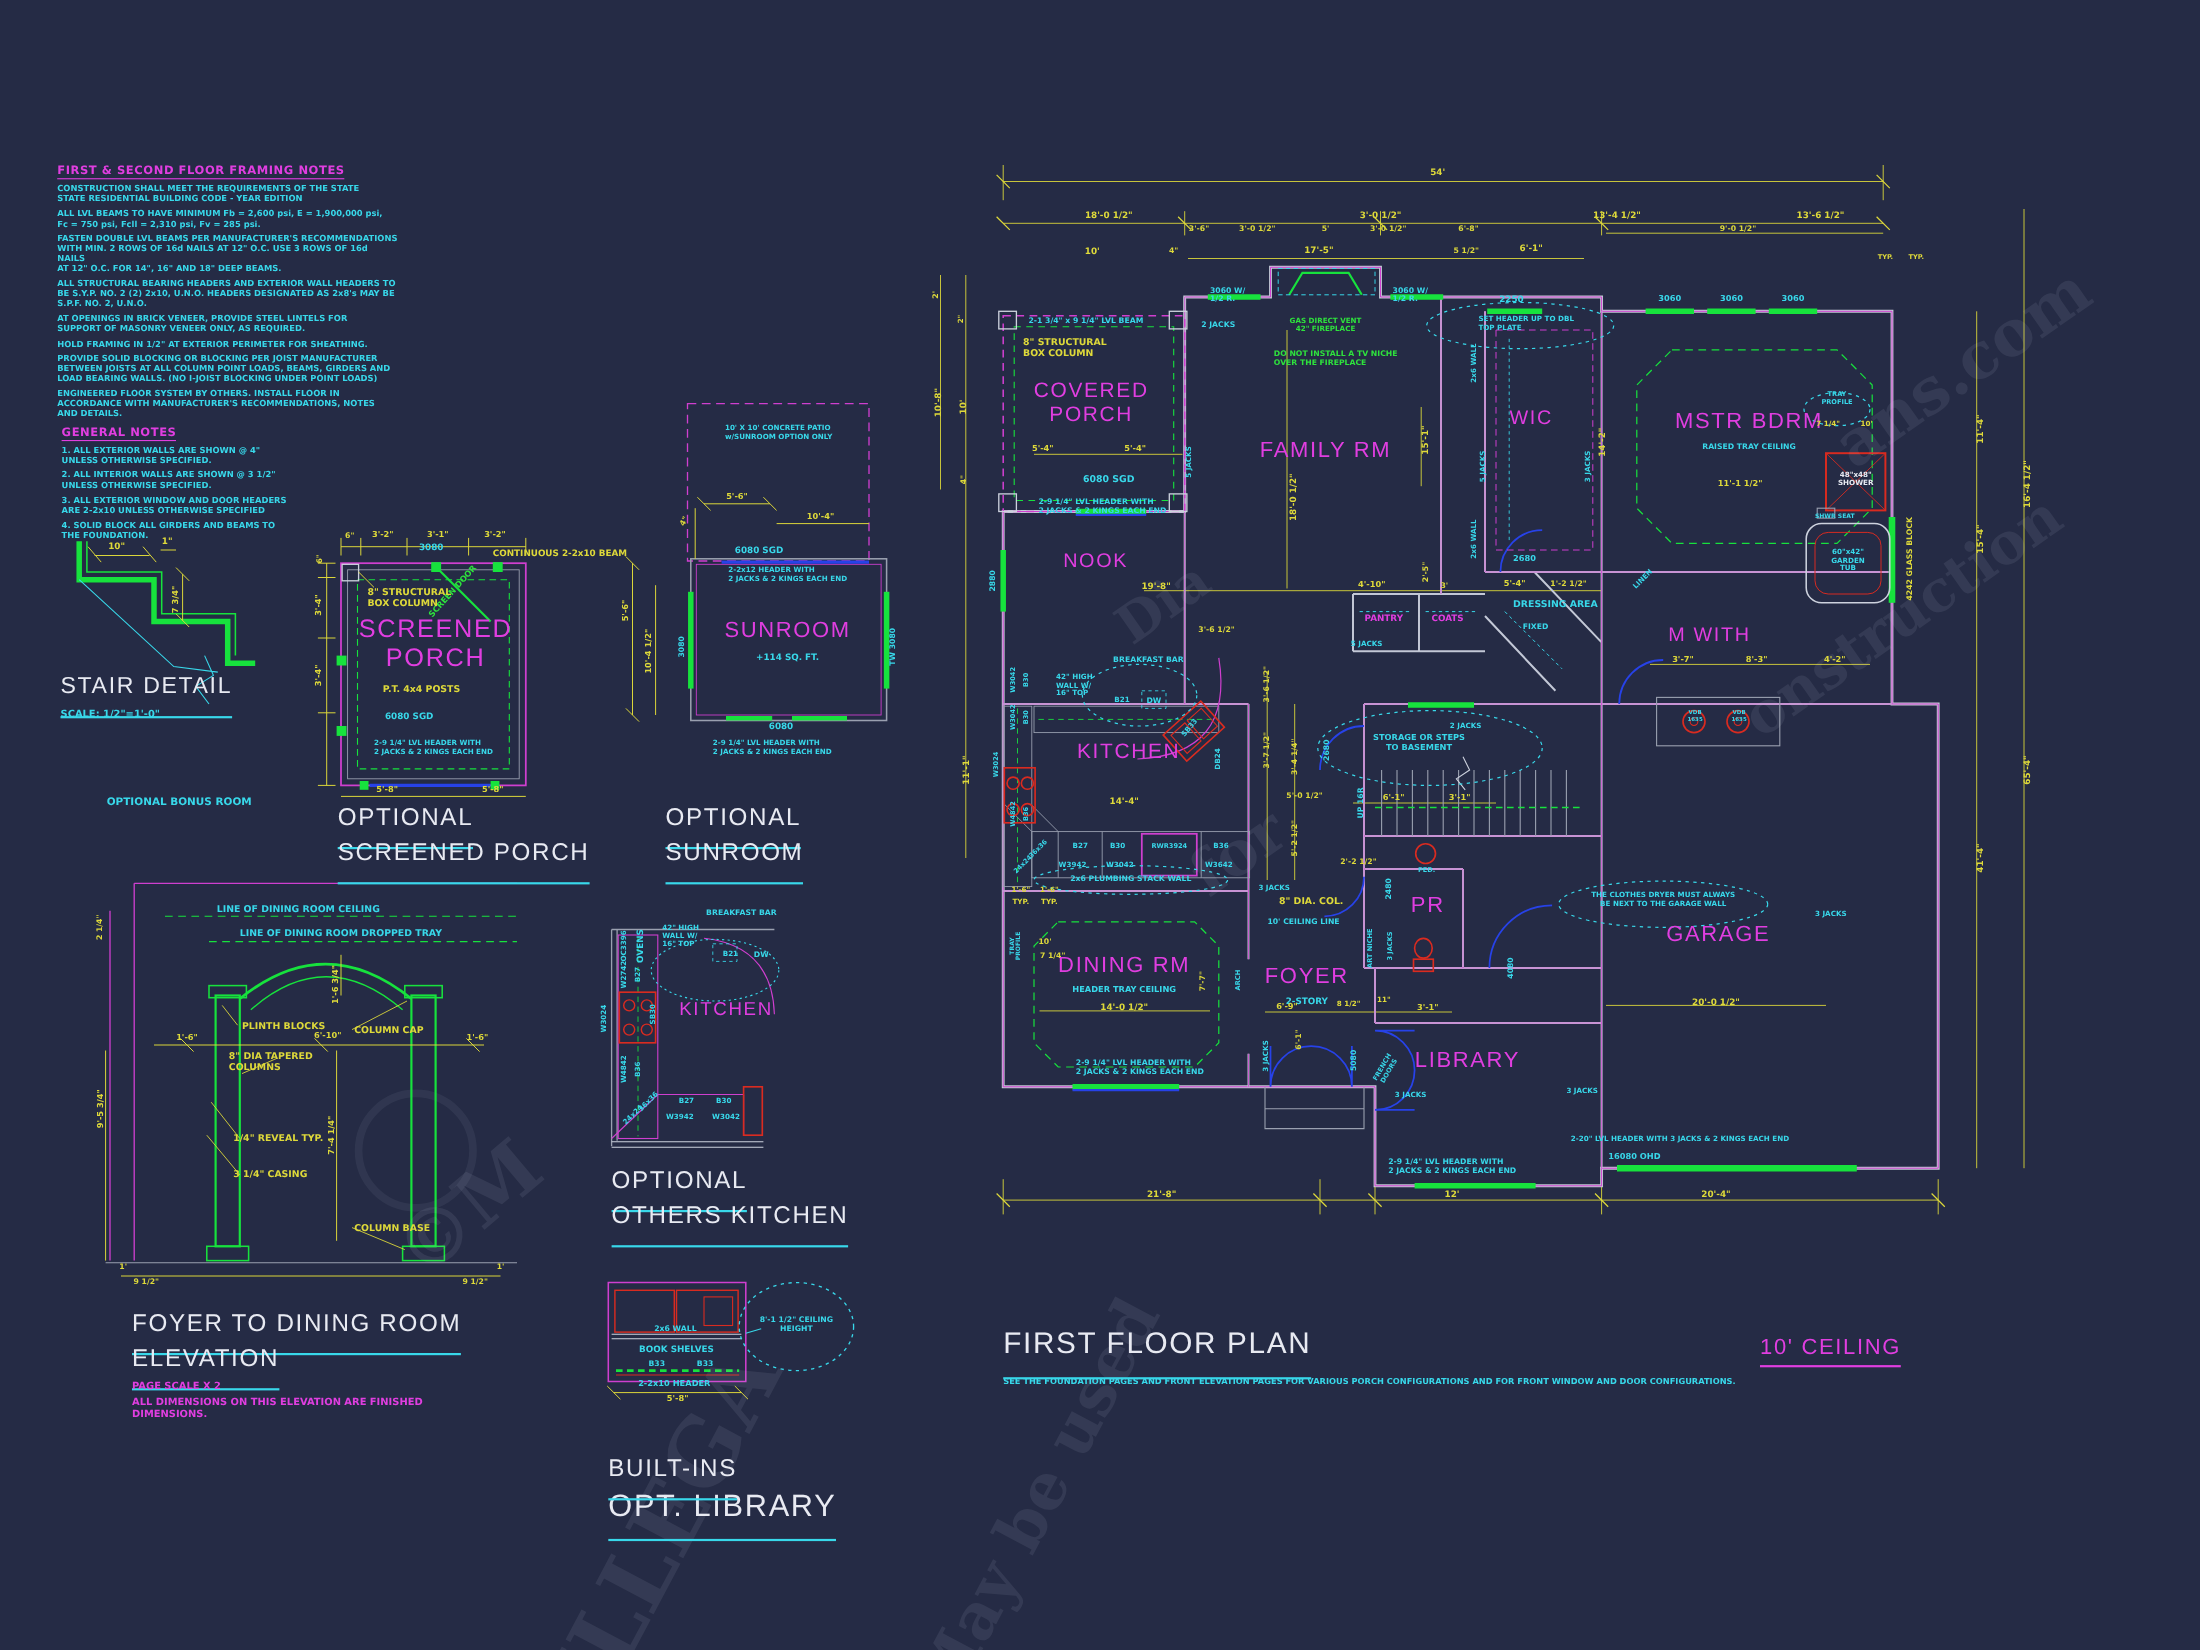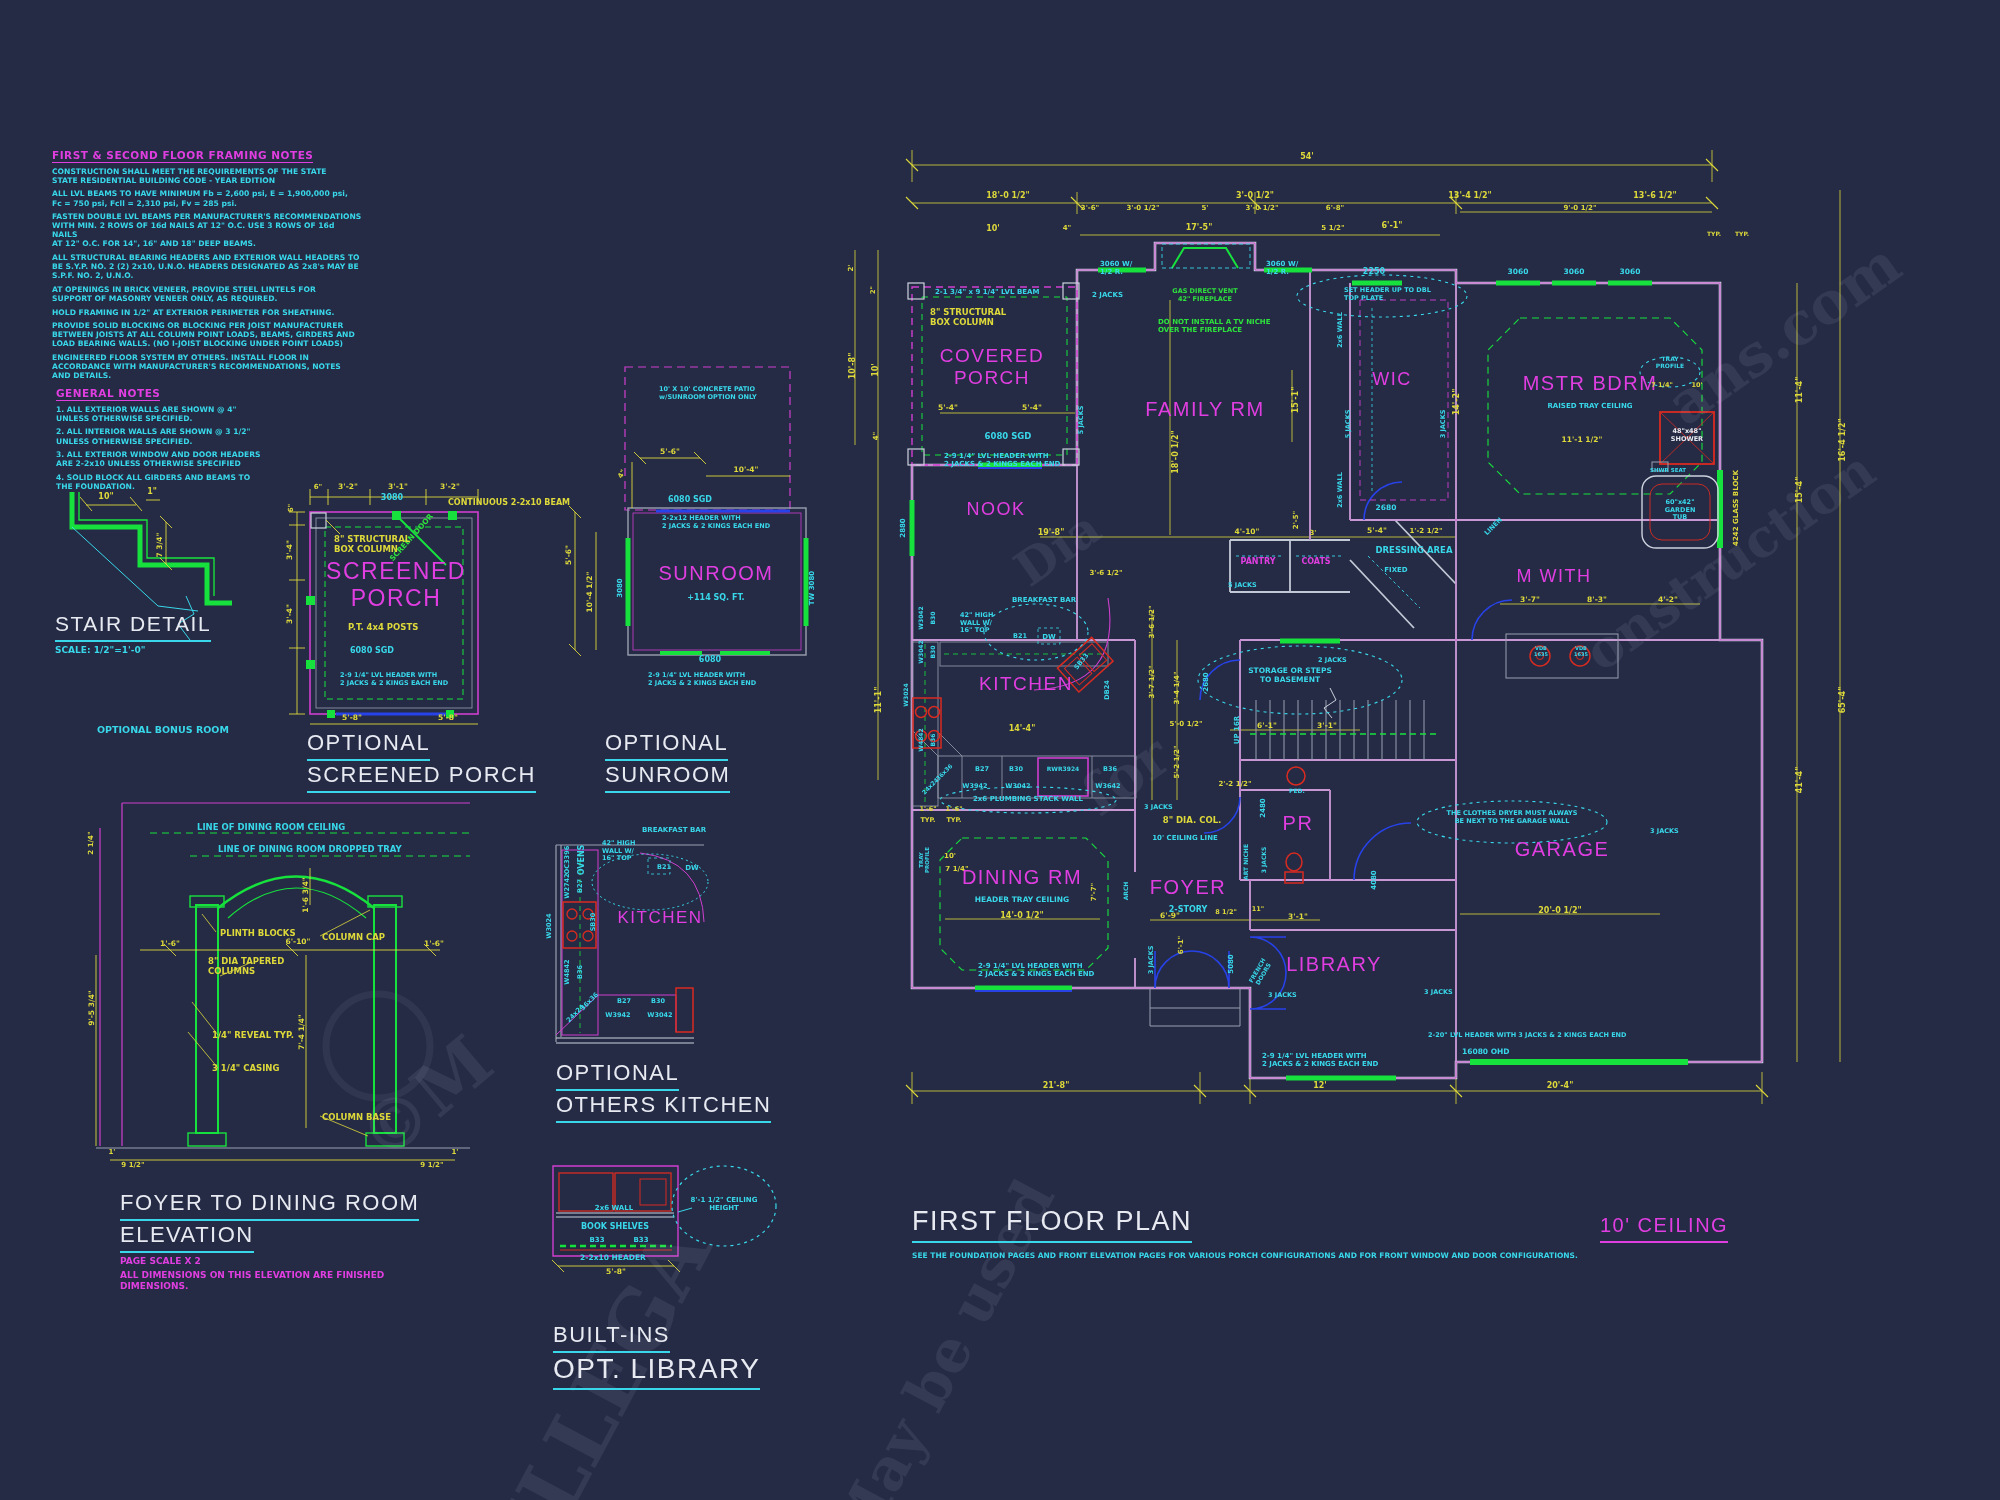--- a/index.html
+++ b/index.html
@@ -4,21 +4,21 @@
 <style>
   html,body{margin:0;padding:0;background:#161a2b;}
   #canvas{position:relative;width:2000px;height:1500px;background:#252b45;overflow:hidden;
           font-family:"DejaVu Sans",sans-serif;}
   svg{position:absolute;left:0;top:0;}
   #labels,#wmarks{position:absolute;left:0;top:0;width:2000px;height:1500px;}
   .lbl{position:absolute;font-weight:bold;white-space:pre-line;line-height:1.18;letter-spacing:0;}
   .lbl.serif{font-family:Liberation Sans, sans-serif;font-weight:normal;letter-spacing:1.5px;}
   .y{color:#ded93a}.c{color:#38d8ea}.m{color:#e03ee0}.g{color:#2ee23d}
   .w{color:#e8eaf2}
-  .u-c{border-bottom:2px solid #38d8ea;padding-bottom:3px;}
+  .u-c{border-bottom:2px solid #38d8ea;padding-bottom:14px;}
   .u-m{border-bottom:2px solid #e03ee0;padding-bottom:3px;}
   .wm{color:#cdd4e6;font-family:"DejaVu Serif",serif;font-weight:bold;opacity:.09;}
   .notes{position:absolute;font-size:7.6px;line-height:1.2;color:#38d8ea;font-weight:bold;white-space:pre-line;}
   .notes-title{display:inline-block;color:#e03ee0;font-size:10.5px;border-bottom:1.5px solid #e03ee0;
                margin-bottom:4px;letter-spacing:.5px;}
   .note-item{margin-bottom:4.5px;}
 </style>
 </head>
 <body>
 

